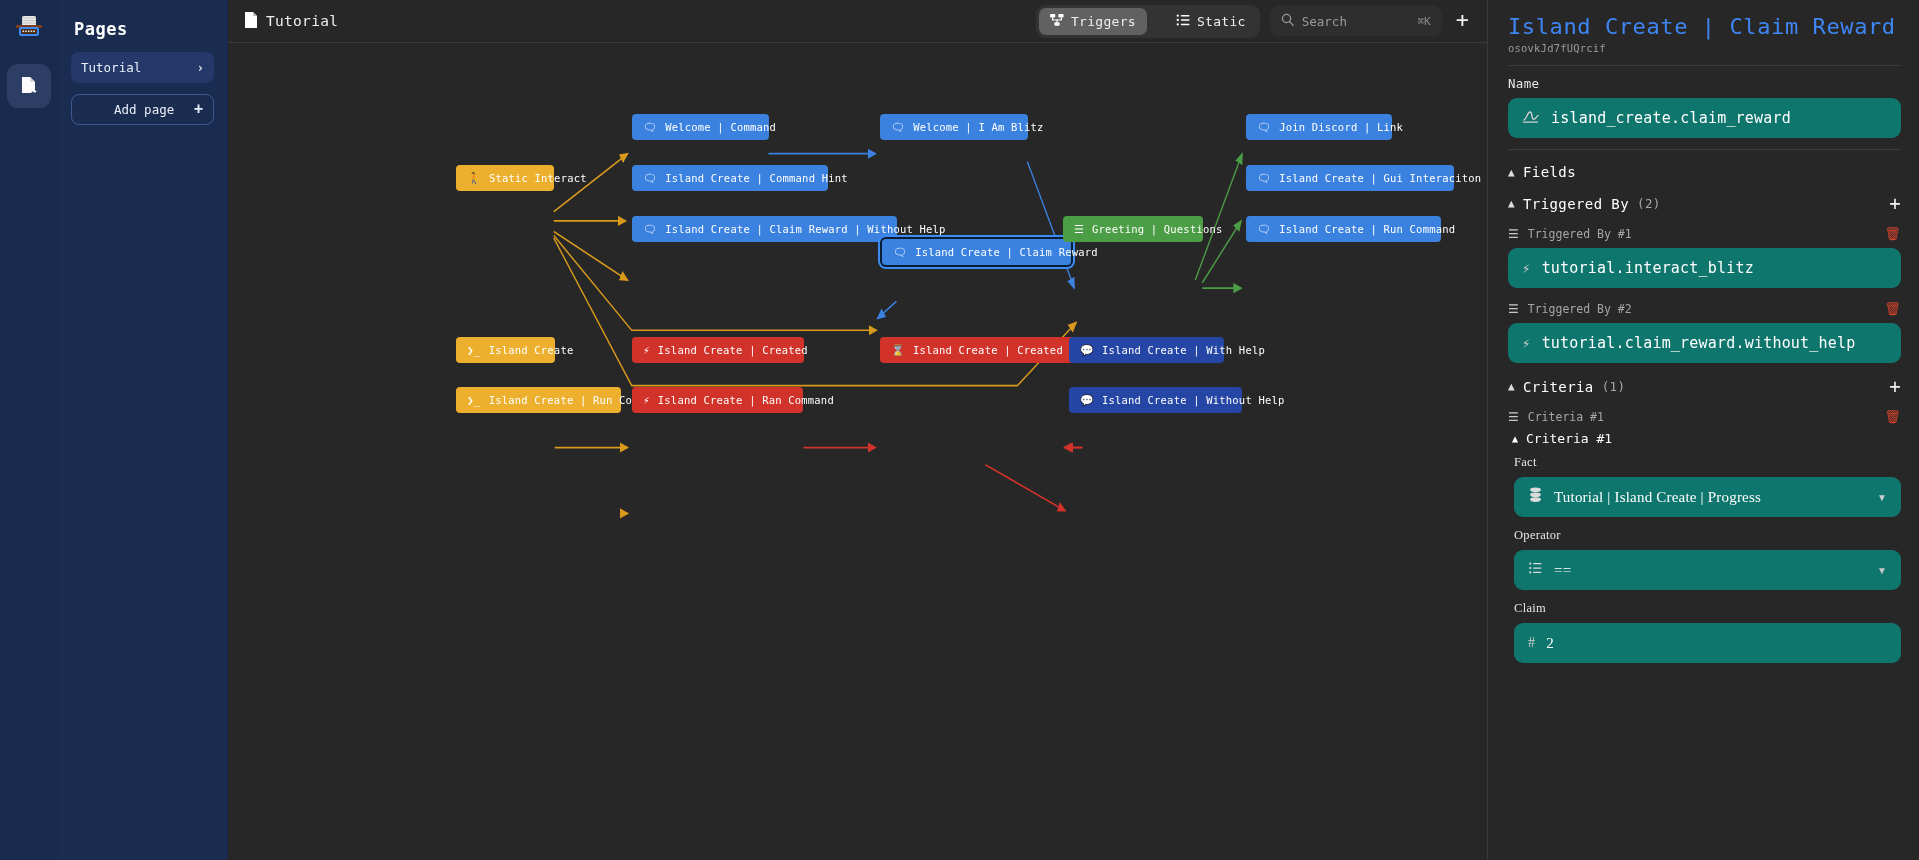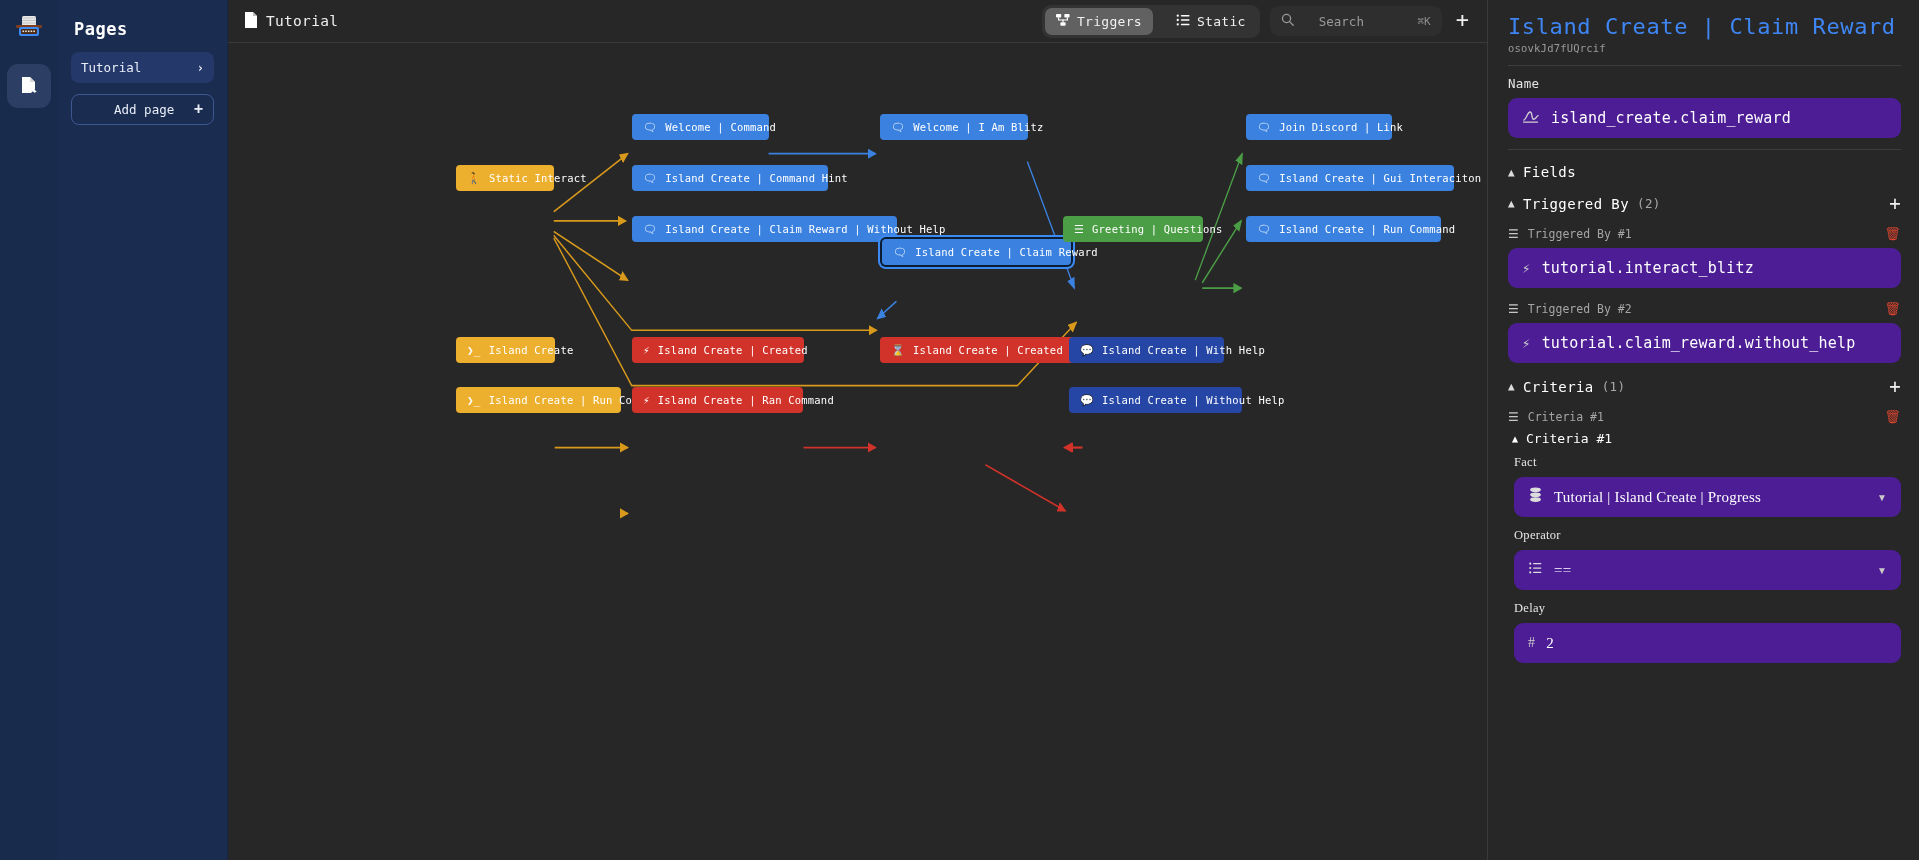--- a/index.html
+++ b/index.html
@@ -63,37 +63,37 @@
     background: #272727;
   }
   .topbar-title {
     color: #efefef; font-size: 14.5px; display: flex;
     align-items: center; gap: 8px; letter-spacing: .3px;
   }
   .topbar-spacer { flex: 1 1 auto; }
 
   .segmented {
     display: flex; background: #333333; border-radius: 9px;
-    padding: 3px; gap: 12px;
+    padding: 3px; gap: 18px;
   }
   .seg {
     display: flex; align-items: center; gap: 7px;
     padding: 5px 11px; border-radius: 7px;
     color: #f0f0f0; font-size: 13px; cursor: pointer;
     letter-spacing: .3px;
   }
   .seg.on { background: #616161; }
 
   .searchbox {
     display: flex; align-items: center; gap: 8px;
     background: #2e2e2e; border-radius: 9px;
     height: 30px; width: 172px; padding: 0 11px;
     color: #9a9a9a; font-size: 12.5px; cursor: text;
   }
-  .searchbox .sb-ph { flex: 1 1 auto; margin-left: 17px; }
+  .searchbox .sb-ph { flex: 1 1 auto; }
   .searchbox .sb-kbd { font-size: 11px; color: #8d8d8d; }
   .topbar-add {
     color: #f0f0f0; font-size: 22px; line-height: 1;
     padding: 0 4px 3px 4px; cursor: pointer;
   }
 
   
   .canvas { position: absolute; left: 0; top: 43px; right: 0; bottom: 0;
             overflow: hidden; background: #272727; }
   .edges { position: absolute; left: 0; top: 0; width: 100%; height: 100%; }
@@ -120,21 +120,21 @@
     padding: 14px 18px 0 20px; overflow: hidden;
   }
   .insp-title {
     color: #3f86f5; font-size: 22px; letter-spacing: .6px;
     font-family: "DejaVu Sans Mono", monospace; white-space: nowrap;
   }
   .insp-sub { color: #9b9b9b; font-size: 10.5px; margin-top: 3px; letter-spacing: .2px;}
   .divider { height: 1px; background: #3d3d3d; margin: 11px 0 10px 0; }
   .flabel { color: #e6e6e6; font-size: 12.5px; margin-bottom: 7px; letter-spacing: .3px; }
   .field {
-    background: #4c1d95; border-radius: 9px; height: 40px;
+    background: #0f766e; border-radius: 9px; height: 40px;
     display: flex; align-items: center; gap: 11px;
     padding: 0 14px; color: #ffffff; font-size: 15px;
     letter-spacing: .2px; overflow: hidden; white-space: nowrap;
     cursor: text;
   }
   .field .fico { font-size: 14px; color: #cfcfcf; flex: 0 0 auto; }
   .field .fval { overflow: hidden; }
   .field .fcaret { margin-left: auto; color: #c9c9c9; font-size: 10px; }
   .field.sel { cursor: pointer; }
 
@@ -468,20 +468,20 @@
             <circle cx="2" cy="8" r="1.2" fill="#dcdcdc"></circle>
               <rect x="5.2" y="7.3" width="9.5" height="1.5" rx=".7" fill="#dcdcdc"></rect>
             <circle cx="2" cy="13" r="1.2" fill="#dcdcdc"></circle>
               <rect x="5.2" y="12.3" width="9.5" height="1.5" rx=".7" fill="#dcdcdc"></rect>
           </svg>
         </span>
         <span class="fval">==</span>
         <span class="fcaret">▼</span>
       </div>
 
-      <div class="flabel">Delay</div>
+      <div class="flabel">Claim</div>
       <div class="field">
         <span class="fico">#</span>
         <span class="fval">2</span>
       </div>
     </div>
   </div>
 </div>
 
 </body></html>

